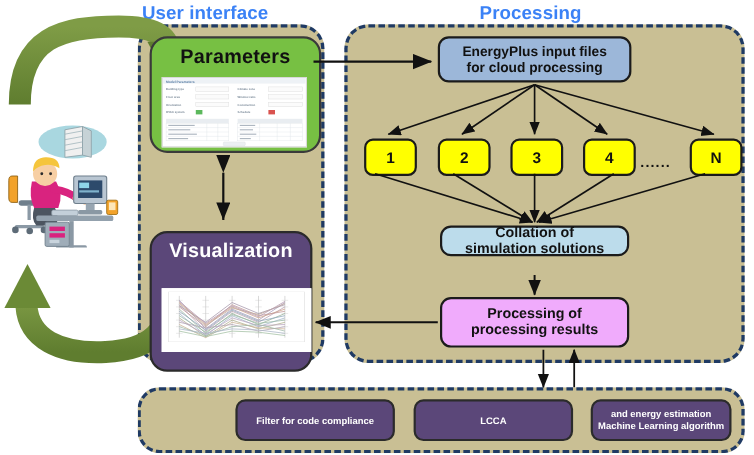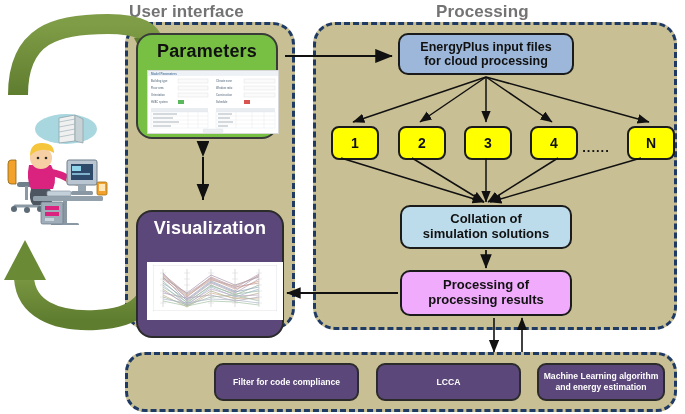--- a/index.html
+++ b/index.html
@@ -10,21 +10,21 @@
     position:relative;
     overflow:hidden;
   }
   .root{position:absolute;left:0;top:0;width:685px;height:414px;}
 
   
   .heading{
     position:absolute;
     font-weight:bold;
     font-size:17px;
-    color:#737373;
+    color:#3b82f6;
     letter-spacing:.1px;
     white-space:nowrap;
   }
   #h-ui{left:129px;top:2px;}
   #h-sim{left:436px;top:2px;}
 
   
   .panel{
     position:absolute;
     background:#c9bf94;
@@ -43,21 +43,21 @@
     align-items:center;
     justify-content:center;
     text-align:center;
     font-weight:bold;
     color:#111111;
     line-height:1.15;
   }
 
   
   #box-parameters{
-    left:136px;top:33px;width:142px;height:106px;
+    left:136px;top:33px;width:156px;height:106px;
     background:#77c043;border:2px solid #3a3a3a;border-radius:16px;
     display:block;
   }
   #box-visualization{
     left:136px;top:210px;width:148px;height:128px;
     background:#5b4779;border:2px solid #2b2b2b;border-radius:16px;
     display:block;
   }
   .card-title{
     font-size:18px;font-weight:bold;text-align:center;
@@ -74,21 +74,21 @@
   #thumb-params{top:35px;height:62px;}
   #thumb-viz{top:50px;height:52px;border:3px solid #ffffff;}
 
   
   #box-energyplus{
     left:398px;top:33px;width:176px;height:42px;
     background:#9cb7d9;border:2px solid #1b1b1b;border-radius:10px;
     font-size:12.5px;
   }
   #box-collation{
-    left:400px;top:205px;width:172px;height:44px;
+    left:400px;top:205px;width:172px;height:28px;
     background:#bcdceb;border:2px solid #1b1b1b;border-radius:10px;
     font-size:13px;
   }
   #box-processing{
     left:400px;top:270px;width:172px;height:46px;
     background:#f0abfc;border:2px solid #1b1b1b;border-radius:10px;
     font-size:13px;
   }
 
   
@@ -372,22 +372,22 @@
       <div>Filter for code compliance</div>
     </div>
   </div>
   <div class="bottom-box" id="bb-1">
     <div>
       <div>LCCA</div>
     </div>
   </div>
   <div class="bottom-box" id="bb-2">
     <div>
+      <div>and energy estimation</div>
       <div>Machine Learning algorithm</div>
-      <div>and energy estimation</div>
     </div>
   </div>
 
   <svg class="overlay" id="svg-arrows">
     <defs>
       <marker id="ah" markerWidth="9" markerHeight="9" refX="7.6" refY="3.2" orient="auto" markerUnits="strokeWidth">
         <path d="M0,0 L8,3.2 L0,6.4 z" fill="#111111"></path>
       </marker>
       <marker id="ah-s" markerWidth="10" markerHeight="10" refX="8" refY="3.2" orient="auto" markerUnits="strokeWidth">
         <path d="M0,0 L8,3.2 L0,6.4 z" fill="#111111"></path>

